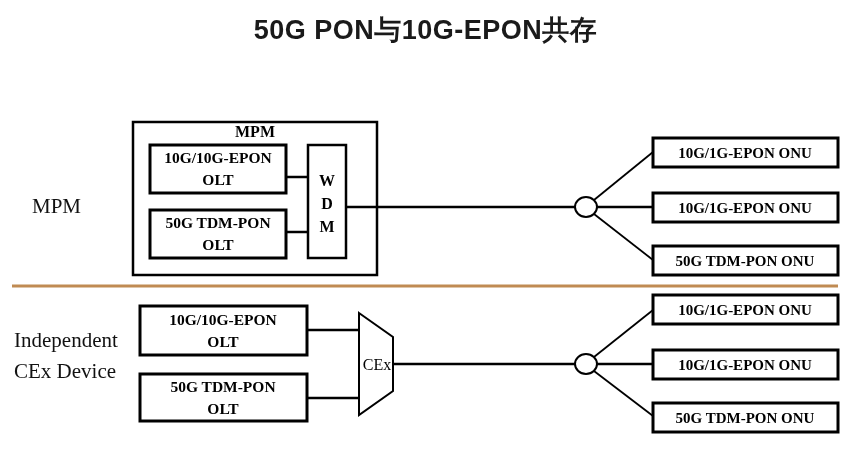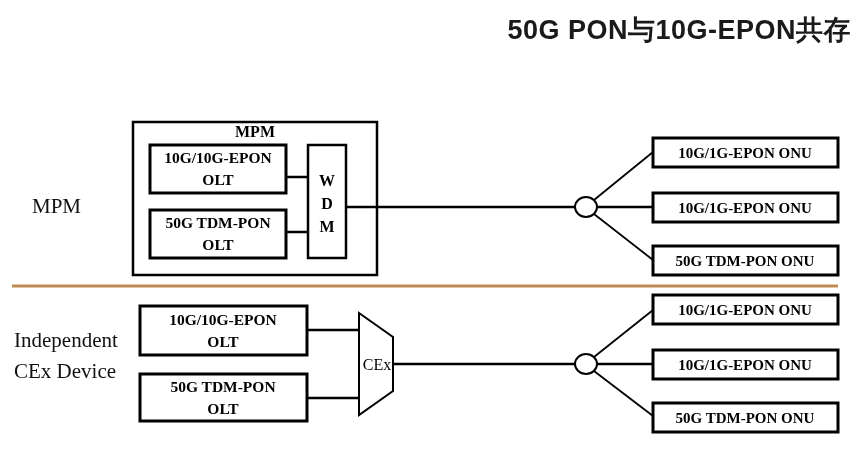--- a/index.html
+++ b/index.html
@@ -13,21 +13,21 @@
     height: 454px;
     background: #ffffff;
     overflow: hidden;
     font-family: "Liberation Serif", serif;
   }
   #title {
     position: absolute;
     left: 0;
     top: 12px;
     width: 851px;
-    text-align: right;
+    text-align: center;
     font-family: "Liberation Sans", sans-serif;
     font-weight: bold;
     font-size: 27px;
     letter-spacing: 0.5px;
     color: #1a1a1a;
   }
   #diagram {
     position: absolute;
     left: 0;
     top: 0;

